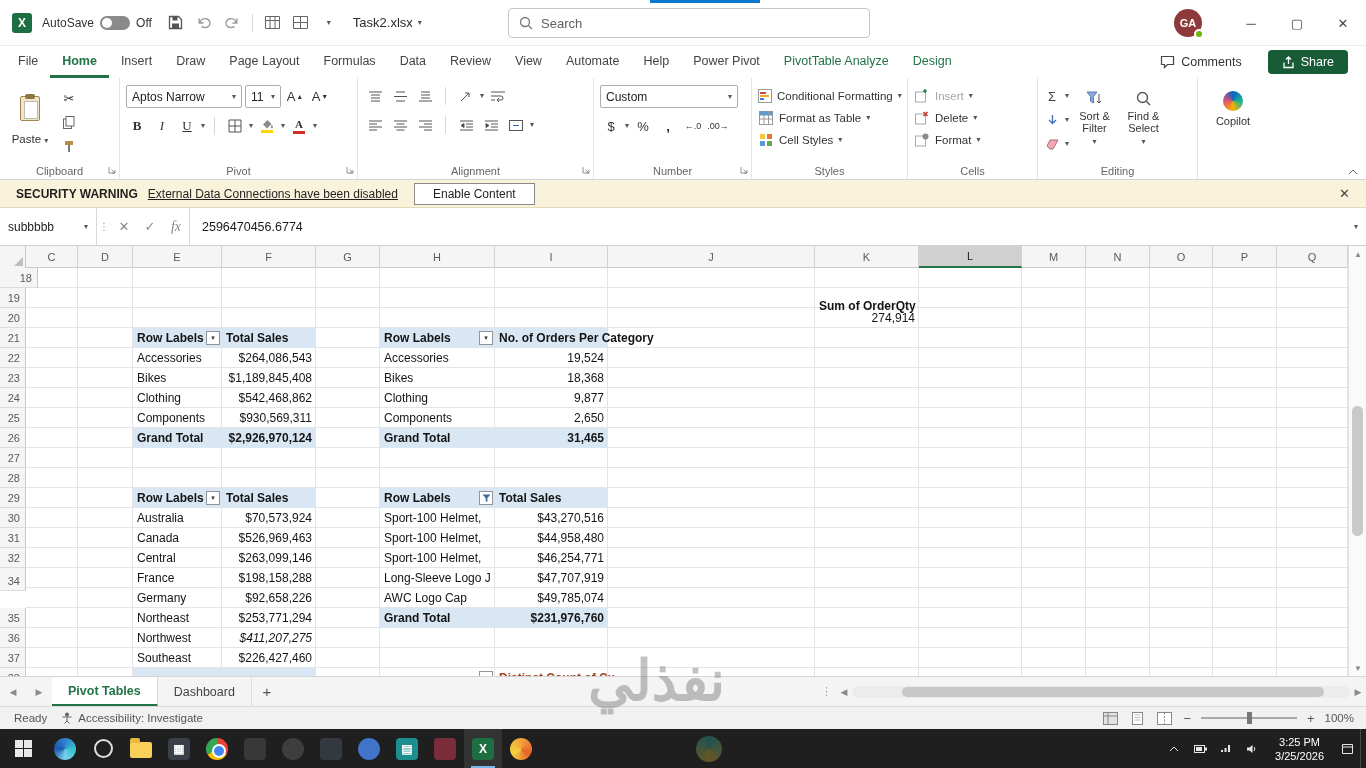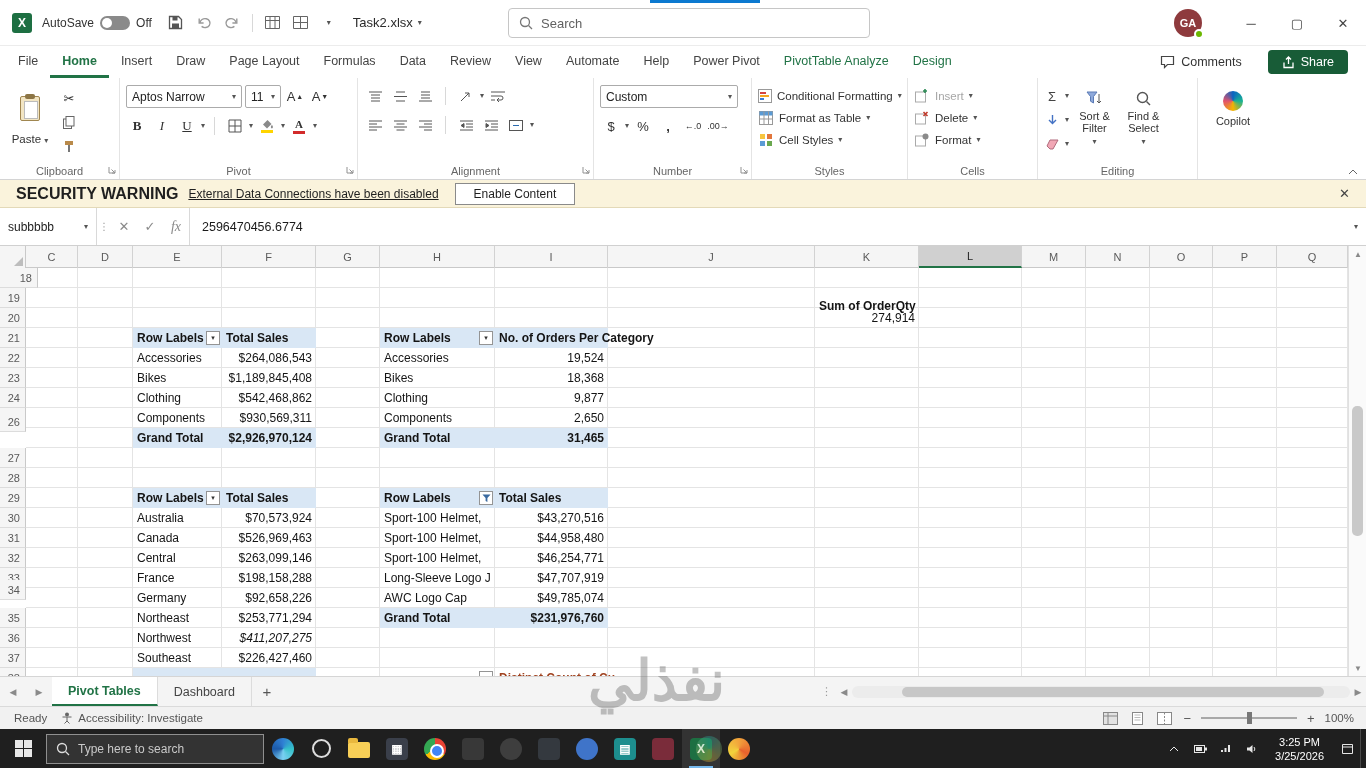--- a/index.html
+++ b/index.html
@@ -52,21 +52,21 @@
   .colorbar{display:block;width:12px;height:3px;margin-top:1px;}
   .stk{display:flex;flex-direction:column;align-items:center;line-height:1;}
   .bigbtn{width:47px;height:72px;display:flex;flex-direction:column;align-items:center;justify-content:flex-start;padding-top:6px;gap:4px;font-size:11px;color:#333;text-align:center;border-radius:3px;}
   .bigbtn .cap{line-height:12px;}
   .mrow{display:flex;align-items:center;gap:5px;height:22px;font-size:11.5px;color:#333;white-space:nowrap;}
   .mrow .mic{width:16px;height:16px;display:flex;align-items:center;justify-content:center;}
   .dis{color:#a6a6a6 !important;}
   .rib-collapse{position:absolute;right:8px;bottom:4px;}
   
   #msgbar{position:absolute;top:180px;left:0;width:1366px;height:28px;background:#faf3dc;border-bottom:1px solid #e3d9b8;display:flex;align-items:center;padding-left:16px;gap:10px;}
-  .mb-title{font-weight:bold;font-size:16px;color:#1f1f1f;}
+  .mb-title{font-weight:bold;font-size:12px;color:#1f1f1f;}
   .mb-text{font-size:12px;color:#1f1f1f;text-decoration:underline;}
   .mb-btn{background:#fff;border:1px solid #8a8a8a;font-size:12px;padding:3px 18px;color:#1f1f1f;margin-left:6px;}
   .mb-close{margin-left:auto;margin-right:16px;color:#444;font-size:13px;}
   
   #fbar{position:absolute;top:208px;left:0;width:1366px;height:38px;background:#fff;border-bottom:1px solid #d0d0d0;display:flex;align-items:stretch;}
   .namebox{width:96px;display:flex;align-items:center;justify-content:space-between;padding:0 8px;font-size:12px;color:#222;}
   .nb-sep{width:1px;background:#d9d9d9;}
   .fgrip{width:14px;display:flex;align-items:center;justify-content:center;color:#9a9a9a;font-size:10px;}
   .fxic{width:26px;display:flex;align-items:center;justify-content:center;color:#8a8a8a;font-size:13px;}
   .fxit{font-style:italic;font-family:"Liberation Serif",serif;font-size:14px;}
@@ -617,37 +617,37 @@
       <div class="rowhdr" style="top: 60px;">21</div>
       <div class="hline" style="top: 79px; width: 1322px;"></div>
       <div class="rowhdr" style="top: 80px;">22</div>
       <div class="hline" style="top: 99px; width: 1322px;"></div>
       <div class="rowhdr" style="top: 100px;">23</div>
       <div class="hline" style="top: 119px; width: 1322px;"></div>
       <div class="rowhdr" style="top: 120px;">24</div>
       <div class="hline" style="top: 139px; width: 1322px;"></div>
       <div class="rowhdr" style="top: 140px;">25</div>
       <div class="hline" style="top: 159px; width: 1322px;"></div>
-      <div class="rowhdr" style="top: 144px;">26</div>
+      <div class="rowhdr" style="top: 160px;">26</div>
       <div class="hline" style="top: 179px; width: 1322px;"></div>
       <div class="rowhdr" style="top: 180px;">27</div>
       <div class="hline" style="top: 199px; width: 1322px;"></div>
       <div class="rowhdr" style="top: 200px;">28</div>
       <div class="hline" style="top: 219px; width: 1322px;"></div>
       <div class="rowhdr" style="top: 220px;">29</div>
       <div class="hline" style="top: 239px; width: 1322px;"></div>
       <div class="rowhdr" style="top: 240px;">30</div>
       <div class="hline" style="top: 259px; width: 1322px;"></div>
       <div class="rowhdr" style="top: 260px;">31</div>
       <div class="hline" style="top: 279px; width: 1322px;"></div>
       <div class="rowhdr" style="top: 280px;">32</div>
       <div class="hline" style="top: 299px; width: 1322px;"></div>
       <div class="rowhdr" style="top: 300px;">33</div>
       <div class="hline" style="top: 319px; width: 1322px;"></div>
-      <div class="rowhdr" style="top: 312px;">34</div>
+      <div class="rowhdr" style="top: 303px;">34</div>
       <div class="hline" style="top: 339px; width: 1322px;"></div>
       <div class="rowhdr" style="top: 340px;">35</div>
       <div class="hline" style="top: 359px; width: 1322px;"></div>
       <div class="rowhdr" style="top: 360px;">36</div>
       <div class="hline" style="top: 379px; width: 1322px;"></div>
       <div class="rowhdr" style="top: 380px;">37</div>
       <div class="hline" style="top: 399px; width: 1322px;"></div>
       <div class="rowhdr" style="top: 400px;">38</div>
       <div class="vline" style="left: 77px;"></div>
       <div class="vline" style="left: 132px;"></div>
@@ -932,29 +932,20 @@
 
 <div id="taskbar">
   <div class="tb-start">
     <svg width="17" height="17">
         <rect x="0" y="0" width="8" height="8" fill="#e8e8e8"></rect>
         <rect x="9" y="0" width="8" height="8" fill="#e8e8e8"></rect>
         <rect x="0" y="9" width="8" height="8" fill="#e8e8e8"></rect>
         <rect x="9" y="9" width="8" height="8" fill="#e8e8e8"></rect>
       </svg>
   </div>
-  <div class="tb-search">
-    <span>
-        <svg width="14" height="14">
-          <circle cx="6" cy="6" r="4.5" fill="none" stroke="#ddd" stroke-width="1.3"></circle>
-          <path d="M9.5 9.5l3.5 3.5" stroke="#ddd" stroke-width="1.3"></path>
-        </svg>
-      </span>
-    <span>Type here to search</span>
-  </div>
   <div class="tb-ic">
       <span class="circ pinwheel"></span>
     </div>
   <div class="tb-ic">
       <span class="ring"></span>
     </div>
   <div class="tb-ic">
       <span class="folder"></span>
     </div>
   <div class="tb-ic">

